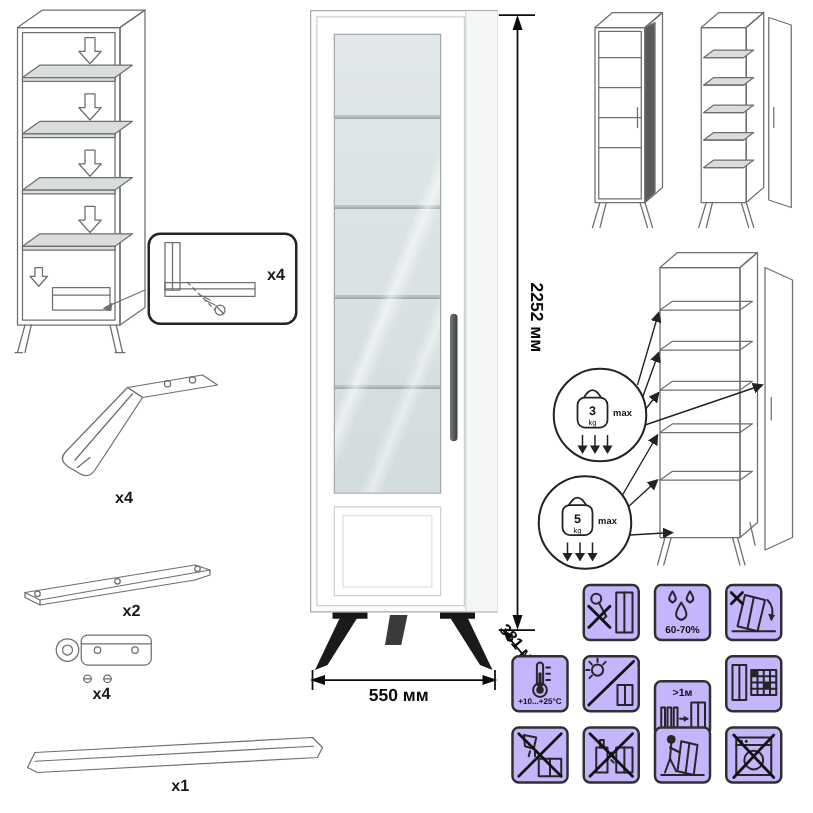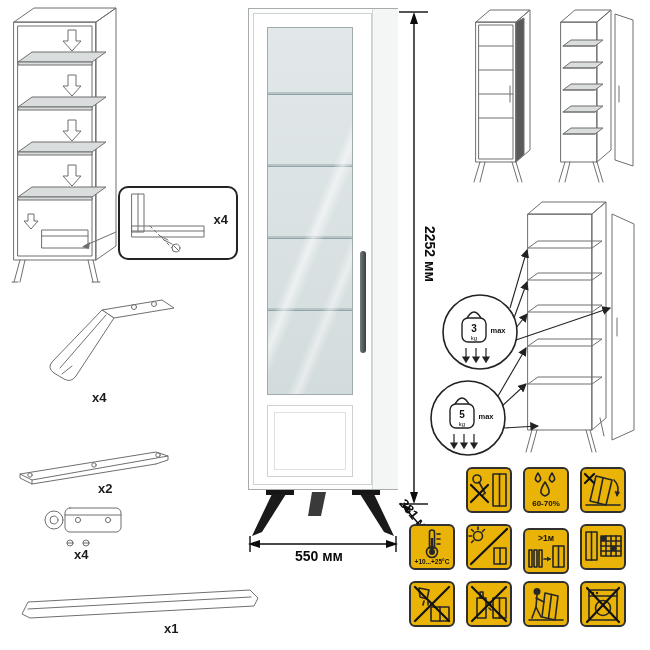--- a/index.html
+++ b/index.html
@@ -9,21 +9,21 @@
   svg{display:block;overflow:visible}
   .ln{fill:none;stroke:#6f6f6f;stroke-width:1;stroke-linecap:round;stroke-linejoin:round}
   .lnf{fill:#d9dddd;stroke:#6f6f6f;stroke-width:1;stroke-linejoin:round}
   .lnw{fill:#fff;stroke:#6f6f6f;stroke-width:1;stroke-linejoin:round}
   .dk{fill:none;stroke:#222;stroke-width:1.4;stroke-linecap:round;stroke-linejoin:round}
   .dimline{stroke:#0c0c0c;stroke-width:1.4}
   .dimfill{fill:#0c0c0c}
   .dim{font-weight:700;font-size:14px;color:#0b0b0b;white-space:nowrap}
   .cnt{font-weight:600;font-size:13px;color:#1b1b1b}
   .callout{border:2px solid #242424;border-radius:10px;background:#fff}
-  .icon{position:absolute;width:46px;height:46px;border:2px solid #303030;border-radius:6px;background:#eab308}
+  .icon{position:absolute;width:46px;height:46px;border:2px solid #303030;border-radius:6px;background:#c4b5fd}
   .icon svg{width:100%;height:100%}
   .ic{fill:none;stroke:#262626;stroke-width:1.6;stroke-linecap:round;stroke-linejoin:round}
   .icx{fill:none;stroke:#111;stroke-width:2.2;stroke-linecap:round}
   .ictxt{position:absolute;left:0;width:100%;text-align:center;font-weight:700;color:#111}
   .glassline{position:absolute;left:0;width:100%;height:3px;background:#b6c4c6;border-bottom:1px solid #90a3a6}
   .svgtxt{font-family:"Liberation Sans",sans-serif;fill:#111}
 </style>
 </head>
 <body>
 
@@ -107,21 +107,21 @@
       <line class="ln" x1="29" y1="45" x2="35" y2="45"></line>
     <circle class="ln" cx="48" cy="45" r="3"></circle>
       <line class="ln" x1="45" y1="45" x2="51" y2="45"></line>
   </svg>
   <span class="abs cnt" style="left:74px;top:547px">x4</span>
 
   <svg class="abs" style="left:6px;top:578px" width="262" height="50" viewBox="0 0 262 50">
     <path class="lnw" d="M16 36 L22 24 L244 12 L252 20 L248 28 L24 40 Z"></path>
     <line class="ln" x1="22" y1="31" x2="245" y2="19"></line>
   </svg>
-  <span class="abs cnt" style="left:164px;top:621px">x1</span>
+  <span class="abs cnt" style="left:137px;top:621px">x1</span>
 
   <div class="abs" style="left:248px;top:8px;width:150px;height:482px;background:#fdfdfd;border:1px solid #a6acad">
     <div class="abs" style="left:123px;top:0;width:26px;height:480px;background:#f4f6f6;border-left:1px solid #d3d7d8"></div>
     <div class="abs" style="left:4px;top:4px;width:119px;height:472px;background:#fff;border:1px solid #ccd1d2"></div>
     <div class="abs" style="left:18px;top:18px;width:86px;height:368px;border:1px solid #a2abac;background:linear-gradient(180deg,#e2e8e9,#d3dcdd)">
       <div class="glassline" style="top:64px"></div>
       <div class="glassline" style="top:136px"></div>
       <div class="glassline" style="top:208px"></div>
       <div class="glassline" style="top:280px"></div>
       <div class="abs" style="left:0;top:0;width:100%;height:100%;background:linear-gradient(112deg,rgba(255,255,255,0) 52%,rgba(255,255,255,.55) 56%,rgba(255,255,255,0) 61%,rgba(255,255,255,0) 72%,rgba(255,255,255,.45) 76%,rgba(255,255,255,0) 80%)"></div>
@@ -311,21 +311,21 @@
       <line class="ic" x1="10" y1="1" x2="10" y2="3.5"></line>
         <line class="ic" x1="1" y1="10" x2="3.5" y2="10"></line>
       <line class="ic" x1="3.5" y1="3.5" x2="5.5" y2="5.5"></line>
         <line class="ic" x1="16.5" y1="3.5" x2="14.5" y2="5.5"></line>
         <line class="ic" x1="3.5" y1="16.5" x2="5.5" y2="14.5"></line>
       <rect class="ic" x="26" y="22" width="12" height="16"></rect>
         <line class="ic" x1="32" y1="22" x2="32" y2="38"></line>
       <line class="icx" x1="3" y1="38" x2="39" y2="3"></line>
     </svg>
   </div>
-  <div class="icon" style="left:523px;top:528px">
+  <div class="icon" style="left:523px;top:544px">
     <svg viewBox="0 0 42 42">
       <rect class="ic" x="4" y="20" width="3" height="17"></rect>
         <rect class="ic" x="9" y="20" width="3" height="17"></rect>
         <rect class="ic" x="14" y="20" width="3" height="17"></rect>
       <line class="ic" x1="19" y1="29" x2="25" y2="29"></line>
         <polygon fill="#262626" points="26,29 22,26.5 22,31.5"></polygon>
       <rect class="ic" x="28" y="16" width="11" height="21"></rect>
         <line class="ic" x1="33.5" y1="16" x2="33.5" y2="37"></line>
     </svg>
     <div class="ictxt" style="top:3px;font-size:8.5px">&gt;1м</div>

